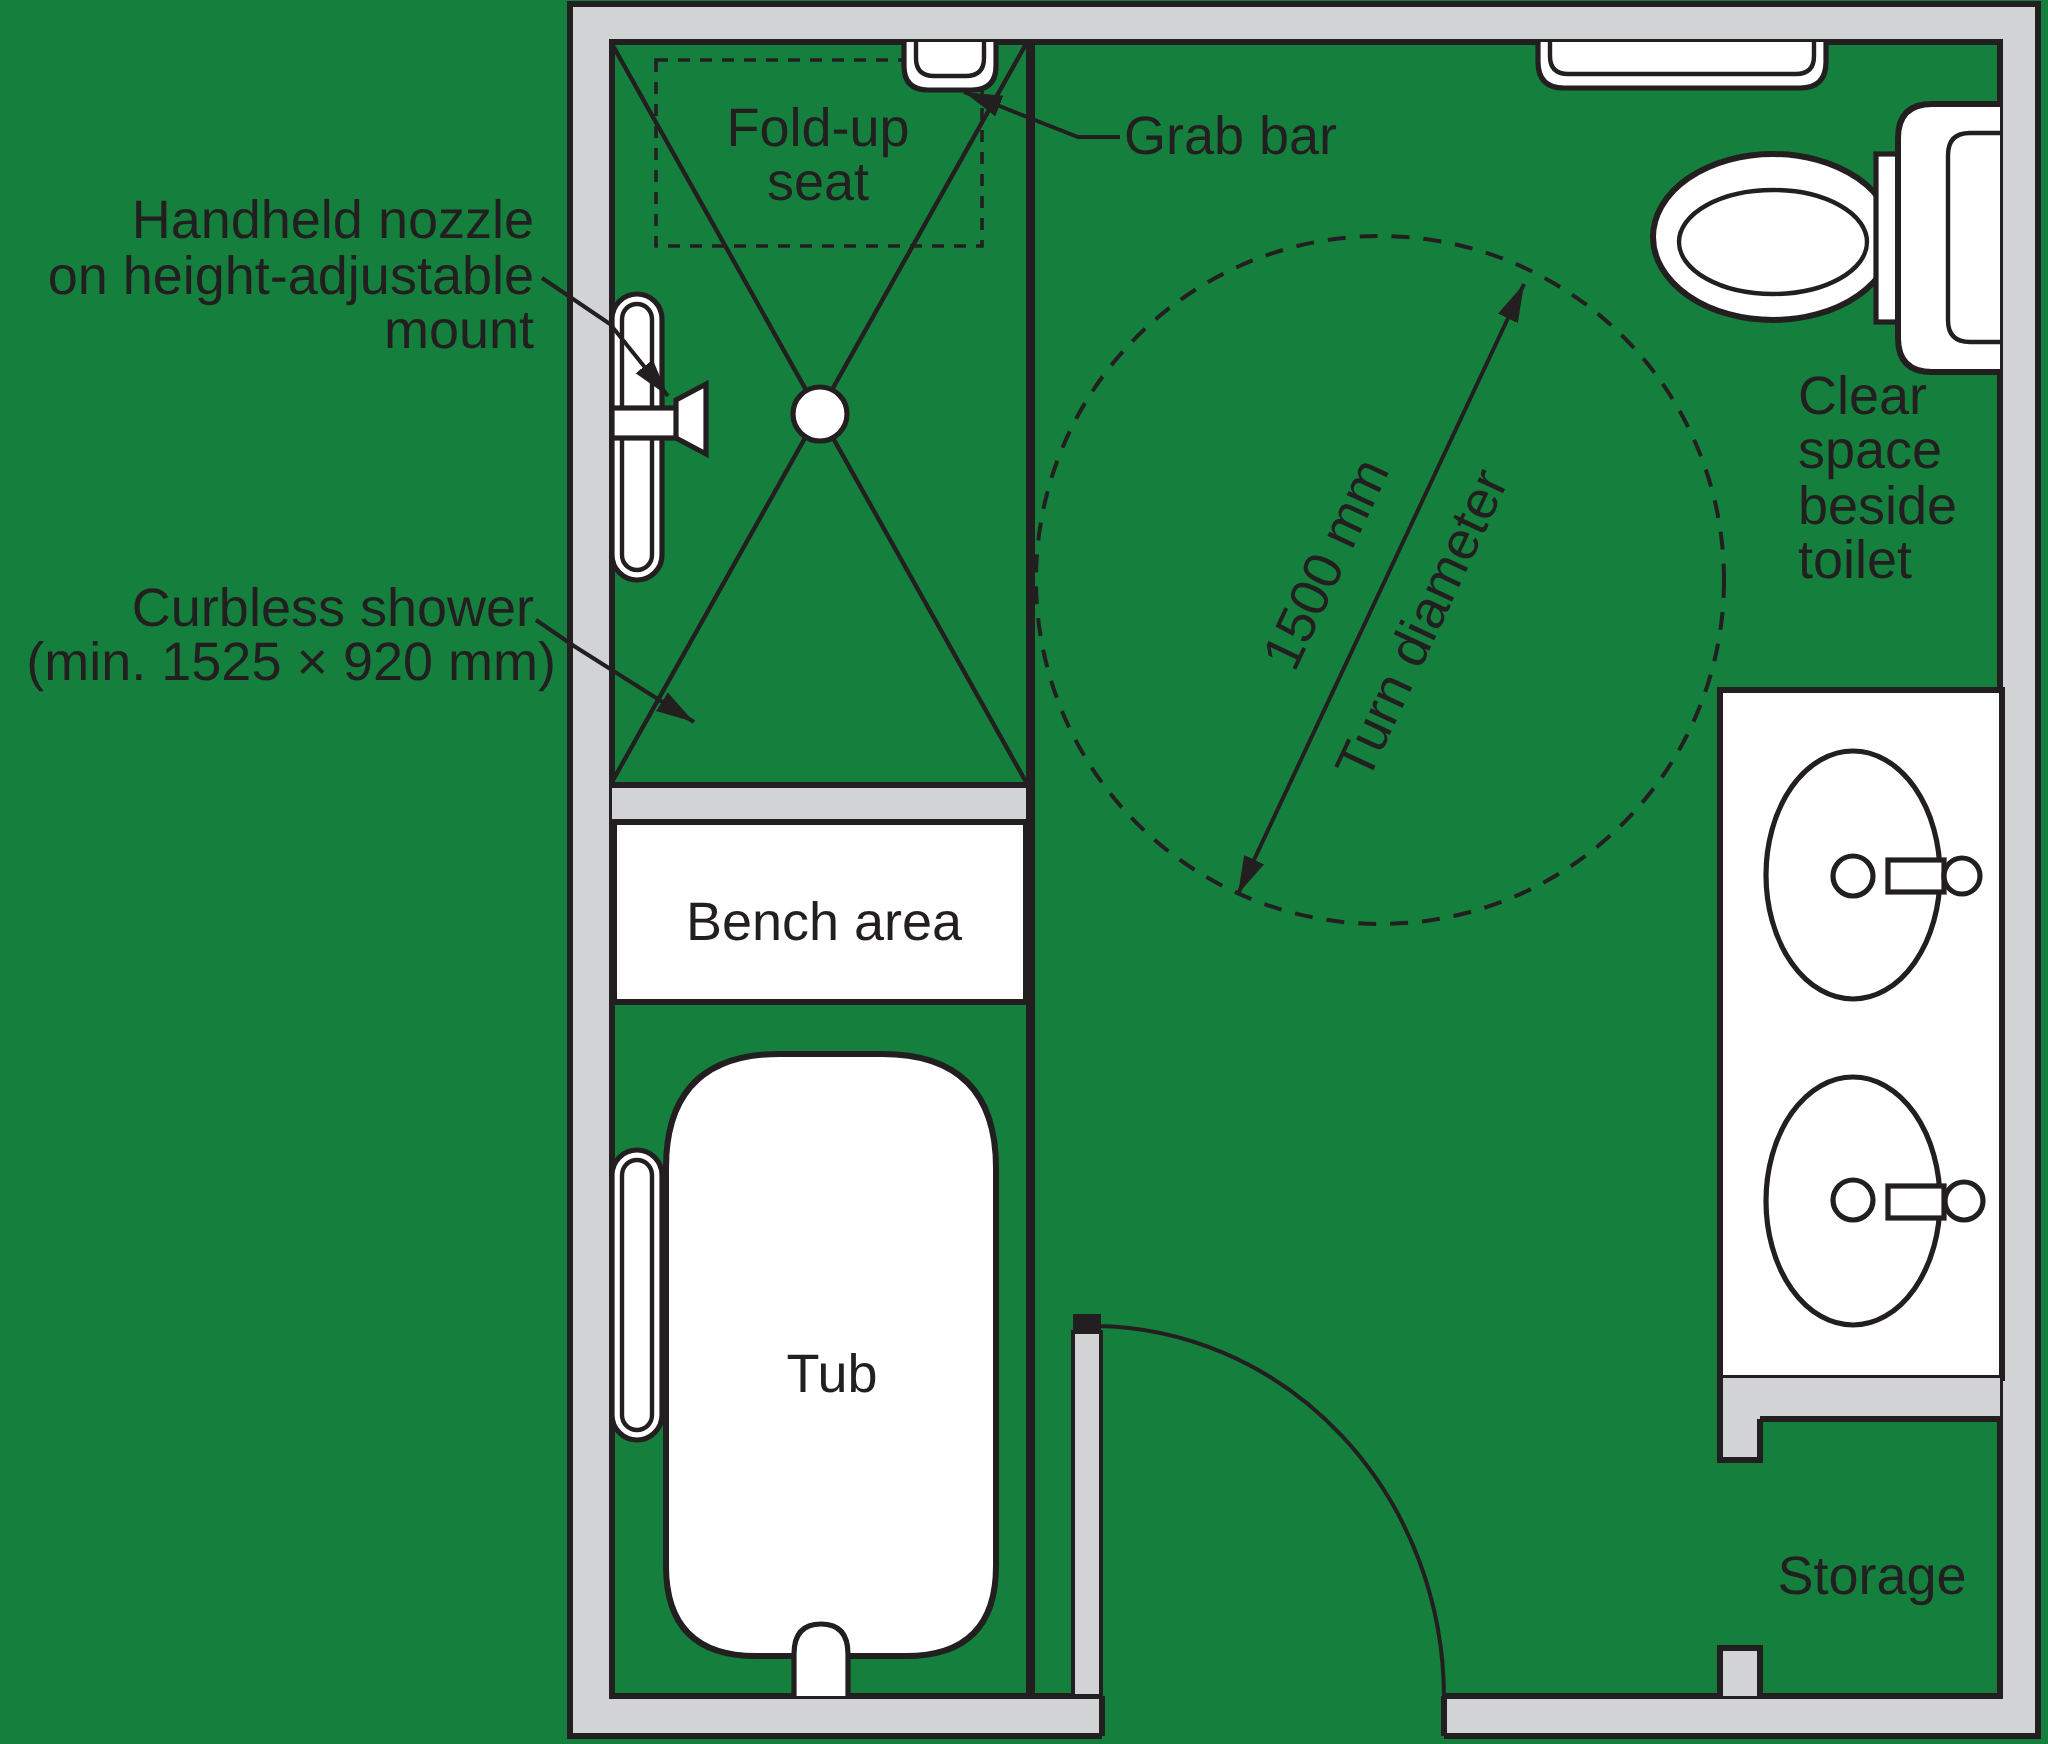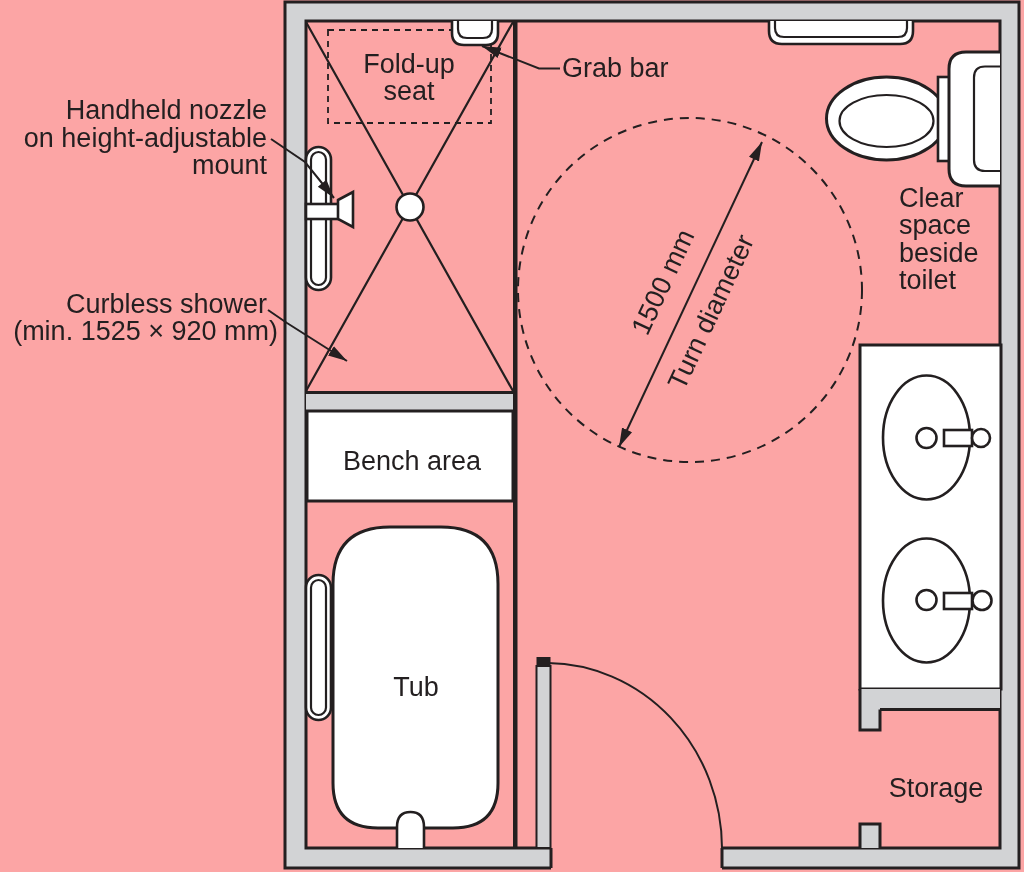--- a/index.html
+++ b/index.html
@@ -1,16 +1,16 @@
 <!DOCTYPE html>
 <html><head>
 <meta charset="utf-8">
 <style>
   html,body{margin:0;padding:0;background:#ffffff;}
-  .stage{position:relative;width:1024px;height:872px;background:#fca5a5;overflow:hidden;}
+  .stage{position:relative;width:1024px;height:872px;background:#15803d;overflow:hidden;}
   svg{display:block;}
   text{font-family:"Liberation Sans","DejaVu Sans",sans-serif;font-size:27px;fill:#231f20;}
   .wall{fill:#d2d3d5;}
   .ln{fill:none;stroke:#231f20;stroke-width:3;}
   .ln2{fill:none;stroke:#231f20;stroke-width:2.2;}
   .fx{fill:#ffffff;stroke:#231f20;stroke-width:2.6;}
   .fx3{fill:#ffffff;stroke:#231f20;stroke-width:3;}
   .leader{fill:none;stroke:#231f20;stroke-width:2;}
   .dashrect{fill:none;stroke:#231f20;stroke-width:1.8;stroke-dasharray:6 5;}
   .dashcircle{fill:none;stroke:#231f20;stroke-width:2;stroke-dasharray:9 7;}

